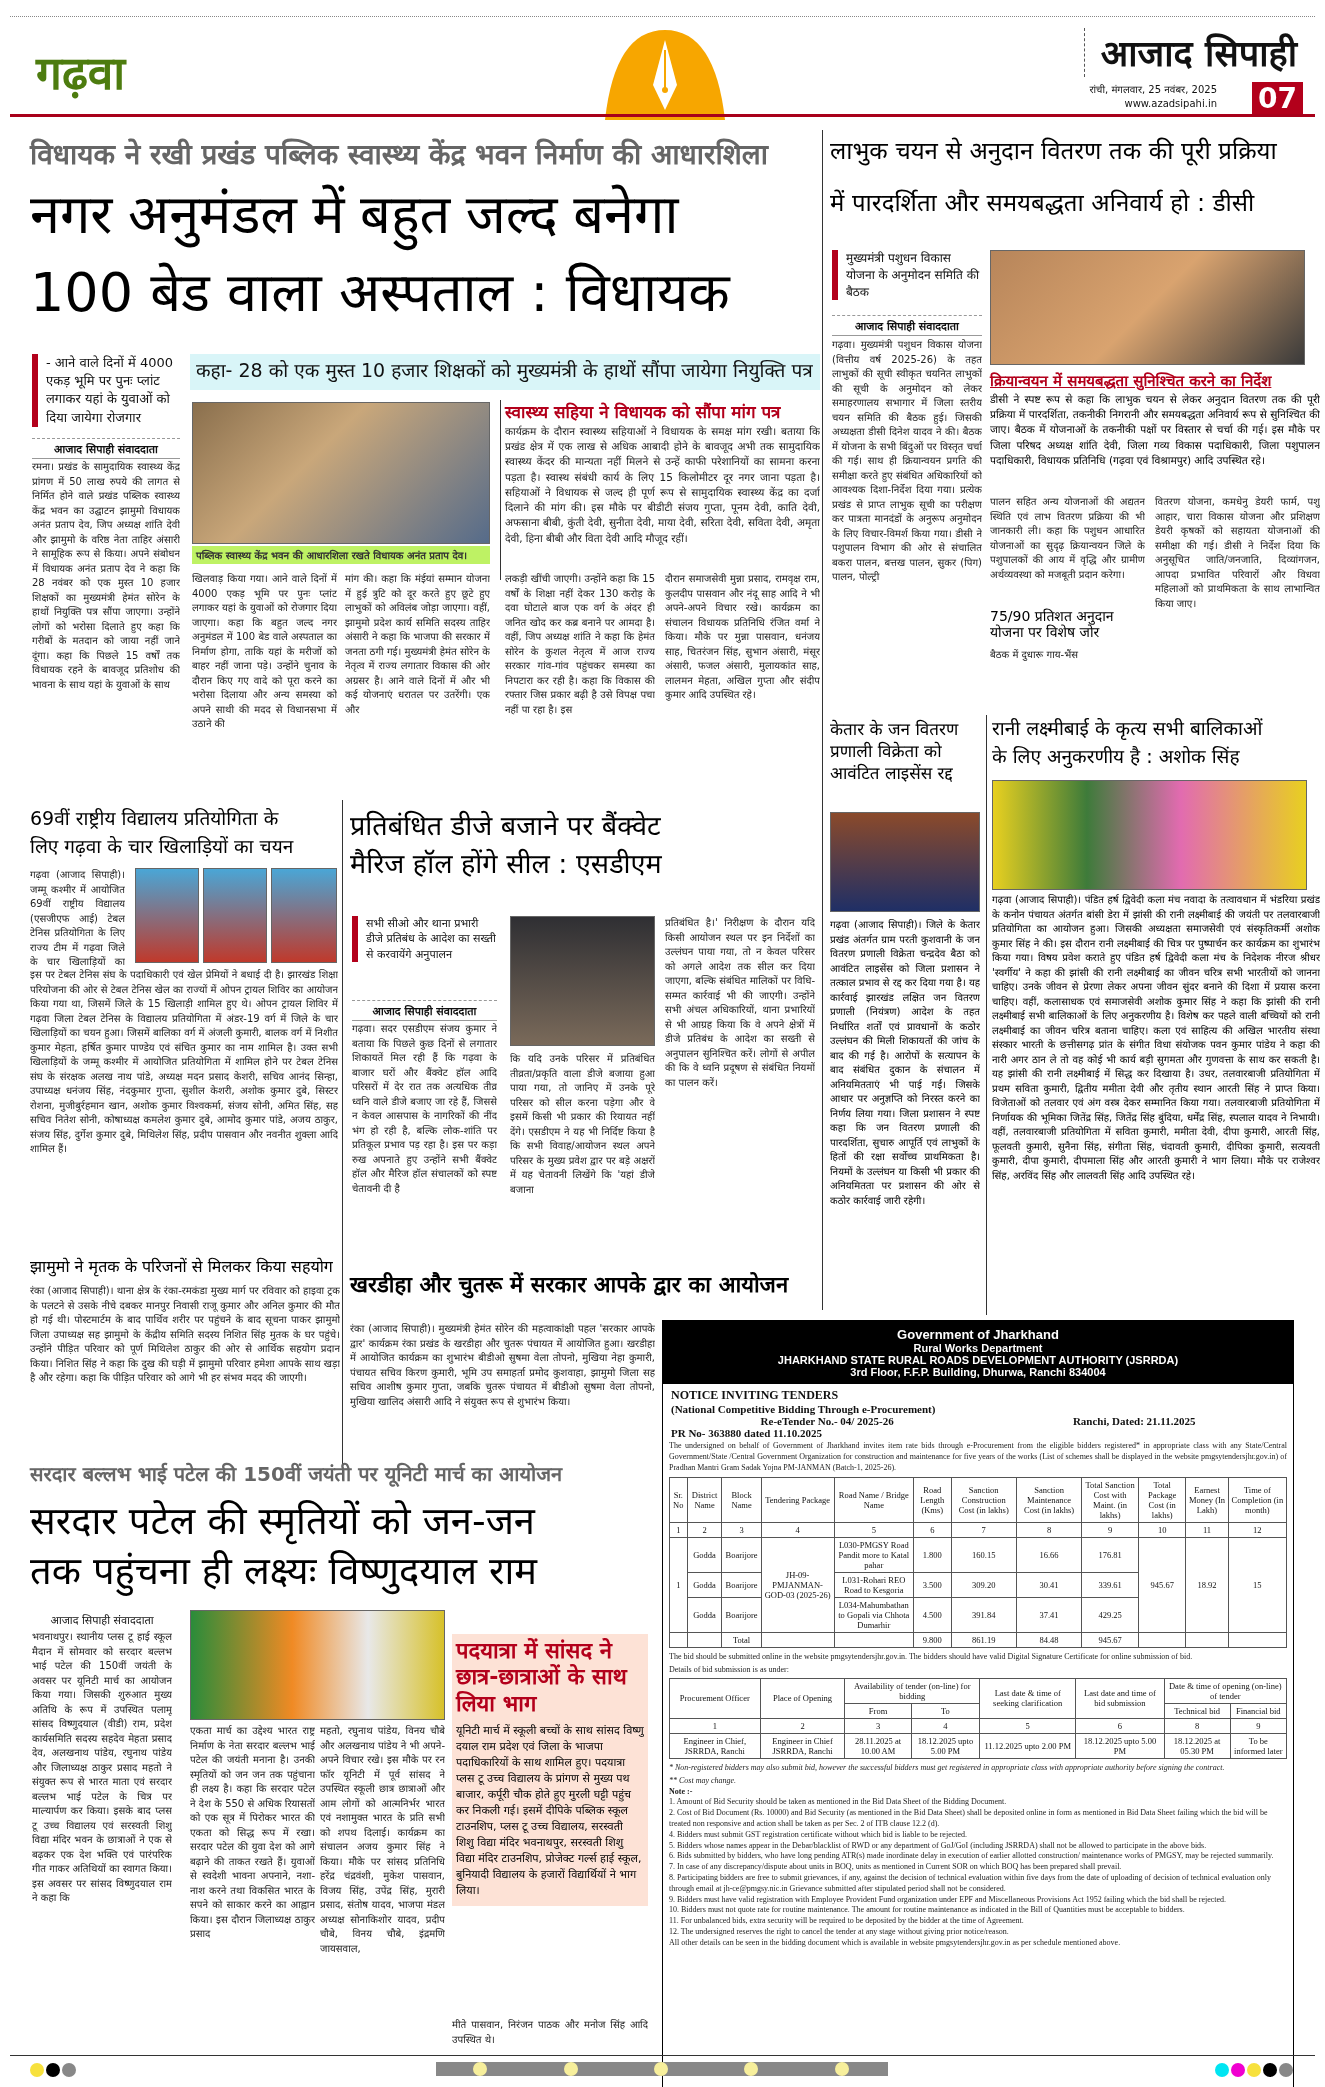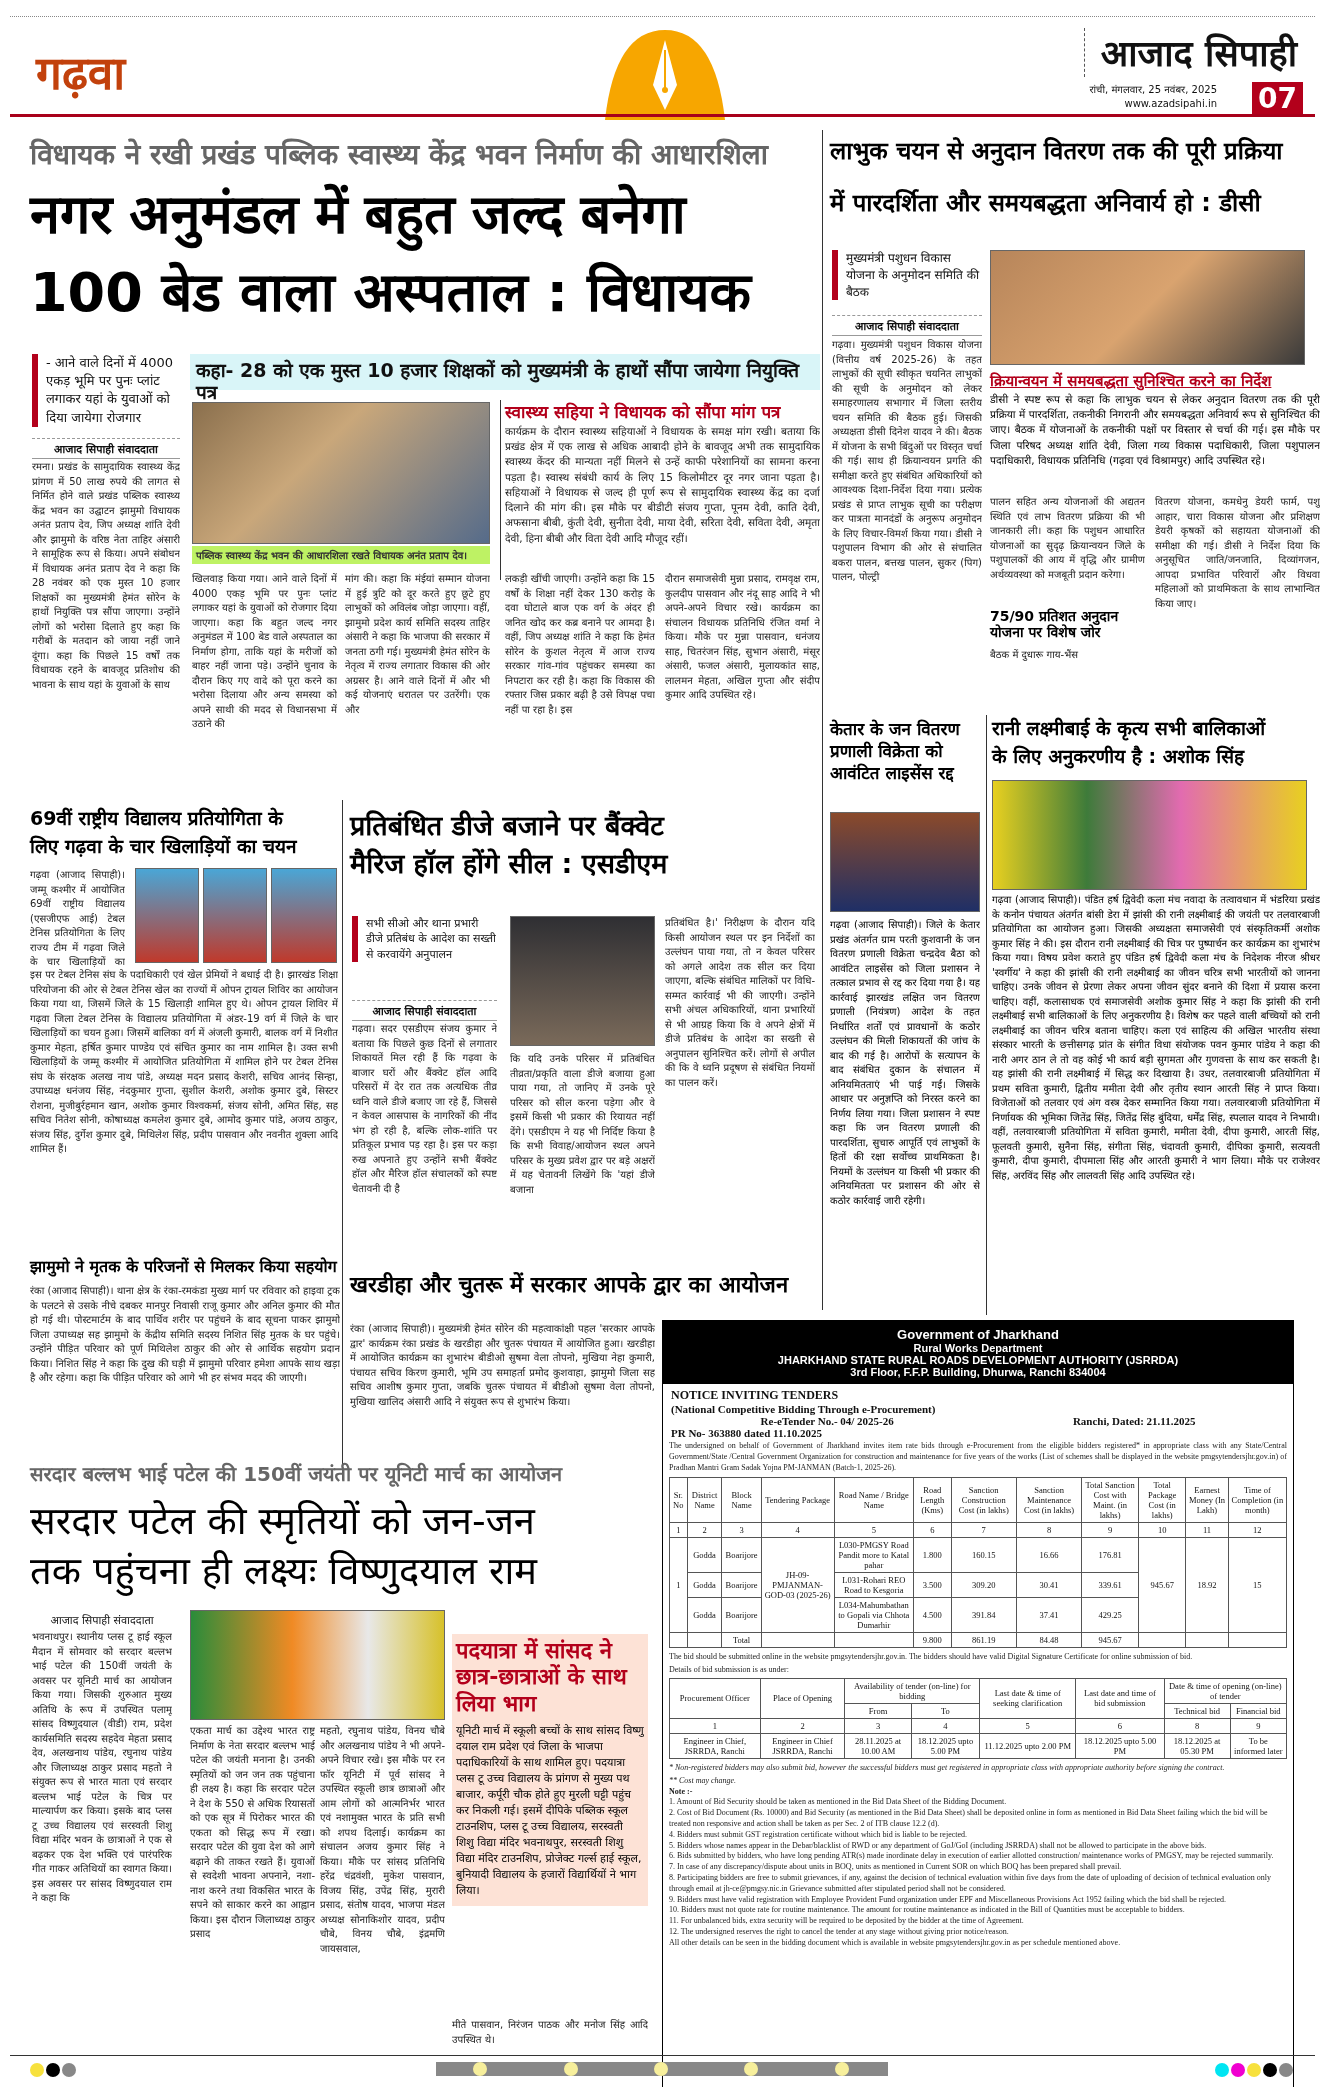--- a/index.html
+++ b/index.html
@@ -1,27 +1,27 @@
 <!DOCTYPE html>
 <html><head>
 <meta charset="utf-8">
 <style>
 *{box-sizing:border-box;margin:0;padding:0}
 body{width:1325px;height:2087px;background:#fff;font-family:"DejaVu Sans",sans-serif;color:#111;position:relative;overflow:hidden}
 .abs{position:absolute}
 .hdr-line{left:10px;right:10px;top:16px;border-top:1px dotted #888}
-.section{left:36px;top:40px;font-size:46px;font-weight:bold;color:#c2410c;font-family:Liberation Serif, serif}
+.section{left:36px;top:40px;font-size:46px;font-weight:bold;color:#4d7c0f;font-family:Liberation Serif, serif}
 .logo{left:585px;top:30px;width:160px;height:90px}
 .paper-name{right:28px;top:28px;font-size:36px;font-weight:bold;font-family:"DejaVu Serif",serif;border-left:1px dashed #555;padding-left:16px}
 .dateline{right:108px;top:82px;font-size:10px}
 .url{right:108px;top:98px;font-size:10px}
 .pgno{right:22px;top:82px;background:#b3001b;color:#fff;font-size:28px;font-weight:bold;padding:0 6px;line-height:34px}
 .redrule{left:10px;right:10px;top:114px;border-top:3px solid #a8001a}
 .kicker{font-weight:bold;color:#666;line-height:1.2}
-.big{font-weight:700;line-height:1.15;color:#000}
+.big{font-weight:400;line-height:1.15;color:#000}
 .body{font-size:10px;line-height:1.45;color:#222;text-align:justify;overflow:hidden}
 .red-h{color:#b3001b;font-weight:bold}
 .photo{background:linear-gradient(135deg,#8a6f4d,#c9a77a 40%,#556b8a);border:1px solid #666}
 .caption{font-size:10px;font-weight:bold;color:#333;background:#bef264;padding:2px 4px}
 .byline{font-size:11px;font-weight:bold;border-top:1px dashed #999;border-bottom:1px solid #999;padding:2px 0;text-align:center}
 .highlight{border-left:6px solid #b3001b;padding-left:8px;font-size:13px;line-height:1.4}
 .vline{border-left:1px solid #333}
 .bluebox{background:#d9f5f8}
 .pinkbox{background:#fde2d6}
 .ad{border:1px solid #000;background:#fff}

